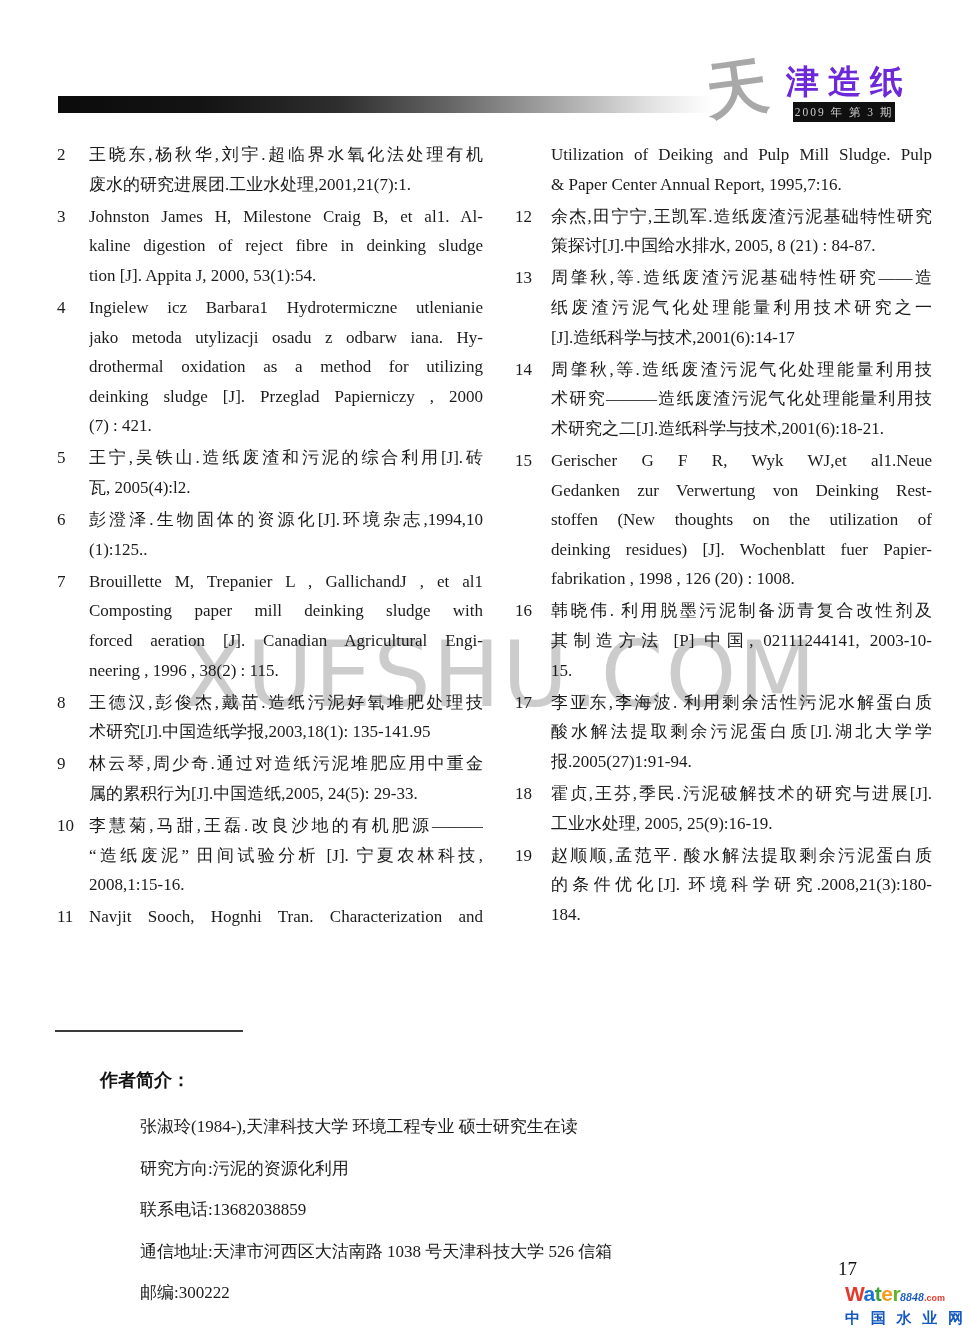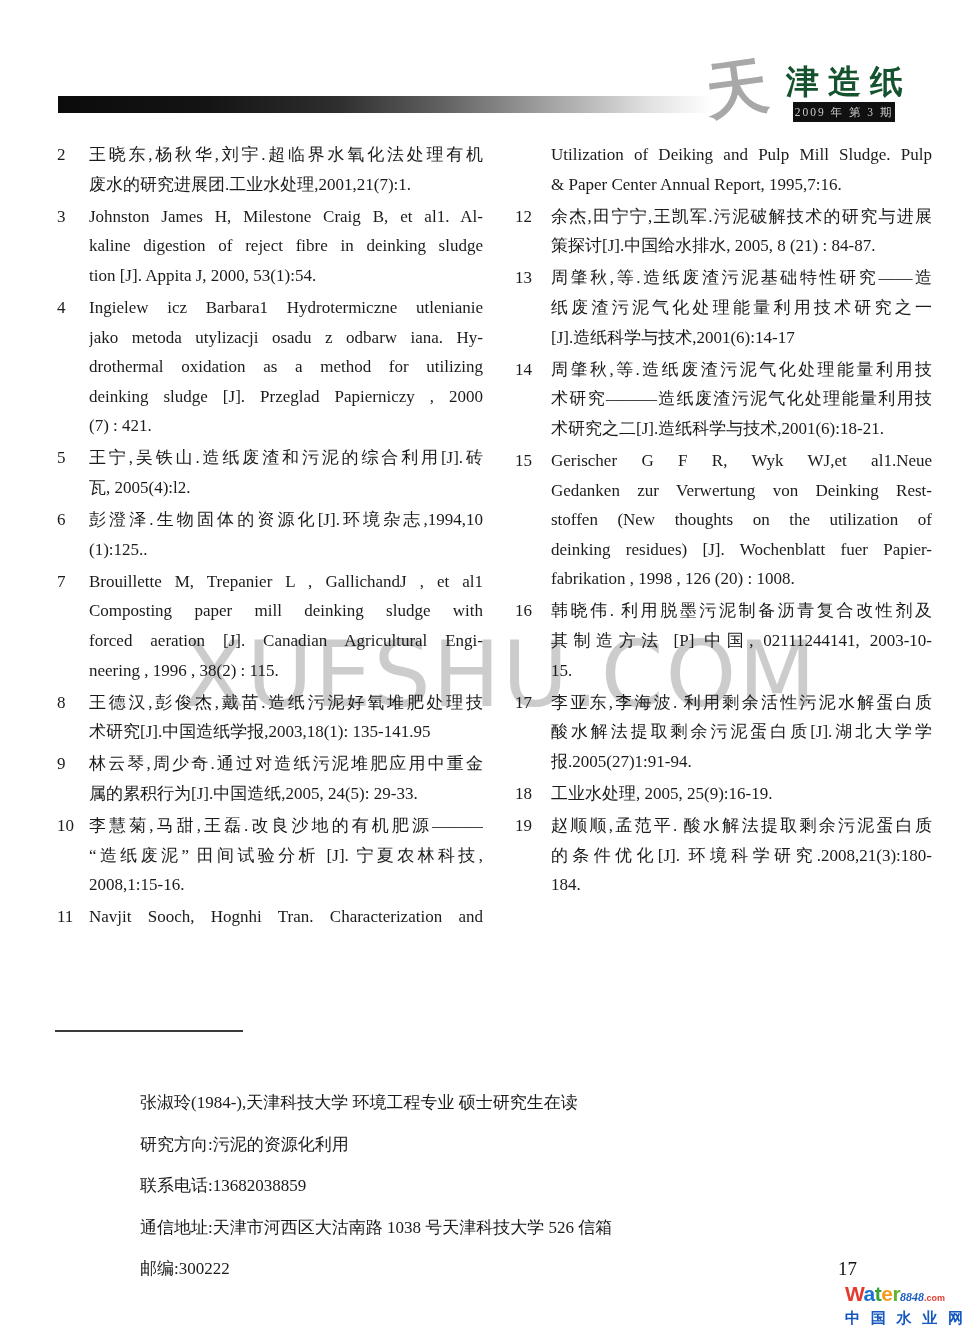--- a/index.html
+++ b/index.html
@@ -7,21 +7,21 @@
        font-family:"Liberation Serif","DejaVu Serif",serif;color:#1b1b1b;}
   .page{position:absolute;inset:0;}
 
   
   .topbar{position:absolute;left:58px;top:96px;width:668px;height:17px;
     background:linear-gradient(90deg,#0b0b0b 0%,#141414 22%,#2e2e2e 42%,#636363 58%,
                #949494 70%,#bdbdbd 80%,#e3e3e3 89%,rgba(255,255,255,0) 98%);}
   .tian{position:absolute;left:706px;top:58px;font-size:62px;font-weight:700;
     color:#a8a8a8;transform:rotate(-8deg);line-height:1;}
   .jname{position:absolute;left:786px;top:66px;font-size:33px;font-weight:900;
-    letter-spacing:9px;color:#14532d;line-height:1;white-space:nowrap;}
+    letter-spacing:9px;color:#6d28d9;line-height:1;white-space:nowrap;}
   .issuebox{position:absolute;left:793px;top:102px;width:102px;height:20px;
     background:#101010;color:#c9c9c9;font-size:11.5px;letter-spacing:2px;
     display:flex;align-items:center;justify-content:center;white-space:nowrap;}
 
   
   .watermark{position:absolute;left:183px;top:622px;font-size:90px;
     font-family:"DejaVu Sans","Liberation Sans",sans-serif;color:#9a9a9a;opacity:.5;
     letter-spacing:2px;z-index:0;white-space:nowrap;}
 
   
@@ -149,21 +149,21 @@
       <div class="ref">
         <div class="num"></div>
         <div class="txt">
           <div class="line">Utilization of Deiking and Pulp Mill Sludge. Pulp</div>
           <div class="line last">&amp; Paper Center Annual Report, 1995,7:16.</div>
         </div>
       </div>
       <div class="ref">
         <div class="num">12</div>
         <div class="txt">
-          <div class="line">余杰,田宁宁,王凯军.污泥破解技术的研究与进展</div>
+          <div class="line">余杰,田宁宁,王凯军.造纸废渣污泥基础特性研究</div>
           <div class="line last">策探讨[J].中国给水排水, 2005, 8 (21) : 84-87.</div>
         </div>
       </div>
       <div class="ref">
         <div class="num">13</div>
         <div class="txt">
           <div class="line">周肇秋,等.造纸废渣污泥基础特性研究——造</div>
           <div class="line">纸废渣污泥气化处理能量利用技术研究之一</div>
           <div class="line last">[J].造纸科学与技术,2001(6):14-17</div>
         </div>
@@ -198,36 +198,38 @@
         <div class="num">17</div>
         <div class="txt">
           <div class="line">李亚东,李海波. 利用剩余活性污泥水解蛋白质</div>
           <div class="line">酸水解法提取剩余污泥蛋白质[J].湖北大学学</div>
           <div class="line last">报.2005(27)1:91-94.</div>
         </div>
       </div>
       <div class="ref">
         <div class="num">18</div>
         <div class="txt">
+          <div class="line">霍贞,王芬,季民.污泥破解技术的研究与进展[J].</div>
           <div class="line last">工业水处理, 2005, 25(9):16-19.</div>
         </div>
       </div>
       <div class="ref">
         <div class="num">19</div>
         <div class="txt">
           <div class="line">赵顺顺,孟范平. 酸水解法提取剩余污泥蛋白质</div>
           <div class="line">的条件优化[J]. 环境科学研究.2008,21(3):180-</div>
           <div class="line last">184.</div>
         </div>
       </div>
     </div>
 
   <div class="footline"></div>
 
   <div class="bio">
+    <div class="bio-h">作者简介：</div>
     <div class="bio-lines" id="bio-lines">
         <div class="bio-line">张淑玲(1984-),天津科技大学 环境工程专业 硕士研究生在读</div>
         <div class="bio-line">研究方向:污泥的资源化利用</div>
         <div class="bio-line">联系电话:13682038859</div>
         <div class="bio-line">通信地址:天津市河西区大沽南路 1038 号天津科技大学 526 信箱</div>
         <div class="bio-line">邮编:300222</div>
       </div>
   </div>
 
   <div class="pageno">17</div>

